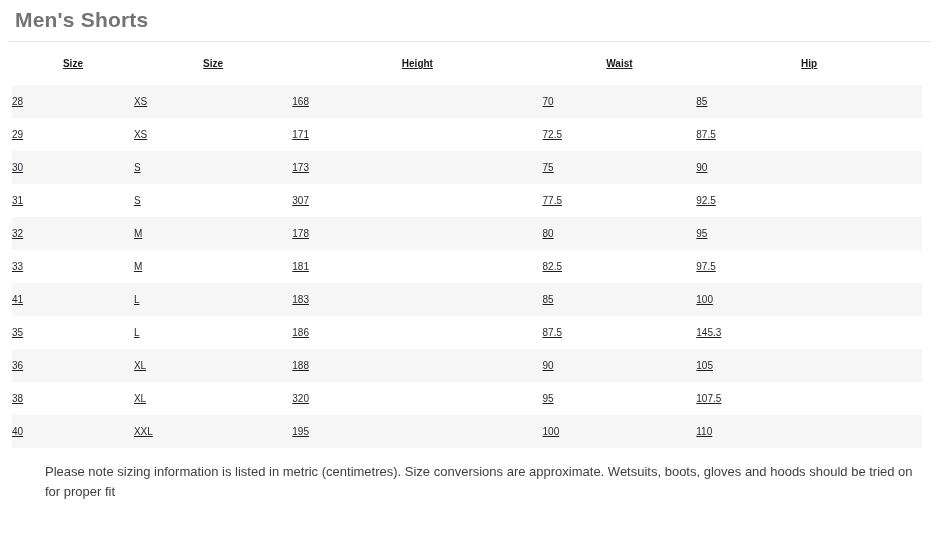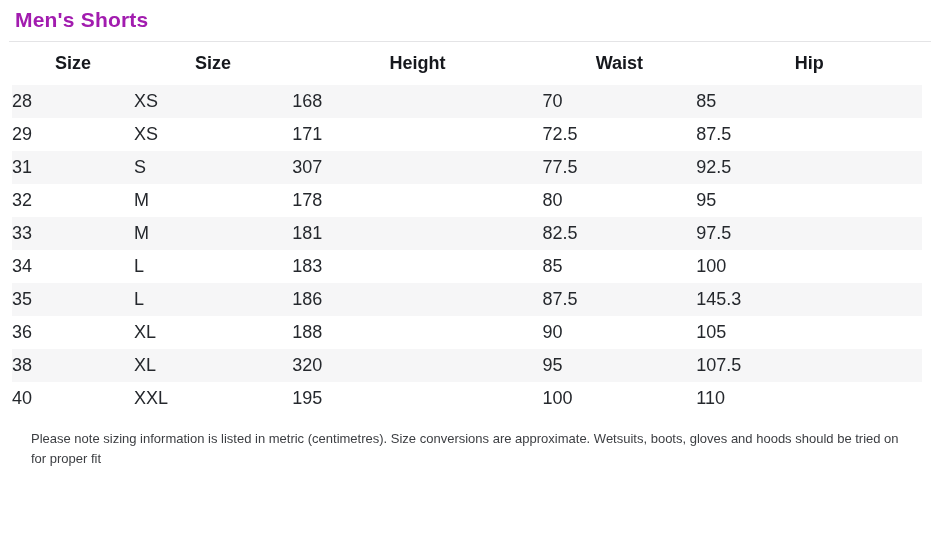--- a/index.html
+++ b/index.html
@@ -13,34 +13,35 @@
     overflow: hidden;
     font-family: "Liberation Sans", "DejaVu Sans", sans-serif;
     color: #1e2126;
     box-sizing: border-box;
   }
   .page-title {
     font-size: 21px;
     font-weight: 700;
     line-height: 1.2;
     margin: 7px 0 0 15px;
-    color: #a21caf;
+    color: #737373;
     letter-spacing: 0.2px;
   }
   .divider {
     border: 0;
     border-top: 1px solid #e4e4e6;
     margin: 9px 9px 0 9px;
   }
   table.size-table {
     width: 910px;
     margin: 0 0 0 12px;
     border-collapse: collapse;
     table-layout: fixed;
-    font-size: 18px;
+    font-size: 10px;
+    text-decoration: underline;
   }
   table.size-table col.c1 { width: 13.4%; }
   table.size-table col.c2 { width: 17.4%; }
   table.size-table col.c3 { width: 27.5%; }
   table.size-table col.c4 { width: 16.9%; }
   table.size-table col.c5 { width: 24.8%; }
   table.size-table thead th {
     height: 43px;
     font-weight: 700;
     text-align: center;
@@ -52,21 +53,21 @@
     height: 33px;
     text-align: left;
     vertical-align: middle;
     color: #25282d;
     padding: 0;
   }
   table.size-table tbody tr:nth-child(odd) {
     background: #f6f6f7;
   }
   .footnote {
-    margin: 14px 20px 0 31px;
+    margin: 14px 20px 0 45px;
     width: 880px;
     font-size: 13px;
     line-height: 20px;
     color: #3c3e42;
   }
 </style>
 </head>
 <body>
 
 <h1 class="page-title">Men's Shorts</h1>
@@ -99,20 +100,27 @@
         <td>85</td>
       </tr>
       <tr>
         <td>29</td>
         <td>XS</td>
         <td>171</td>
         <td>72.5</td>
         <td>87.5</td>
       </tr>
       <tr>
+        <td>30</td>
+        <td>S</td>
+        <td>173</td>
+        <td>75</td>
+        <td>90</td>
+      </tr>
+      <tr>
         <td>31</td>
         <td>S</td>
         <td>307</td>
         <td>77.5</td>
         <td>92.5</td>
       </tr>
       <tr>
         <td>32</td>
         <td>M</td>
         <td>178</td>
@@ -120,21 +128,21 @@
         <td>95</td>
       </tr>
       <tr>
         <td>33</td>
         <td>M</td>
         <td>181</td>
         <td>82.5</td>
         <td>97.5</td>
       </tr>
       <tr>
-        <td>34</td>
+        <td>41</td>
         <td>L</td>
         <td>183</td>
         <td>85</td>
         <td>100</td>
       </tr>
       <tr>
         <td>35</td>
         <td>L</td>
         <td>186</td>
         <td>87.5</td>

